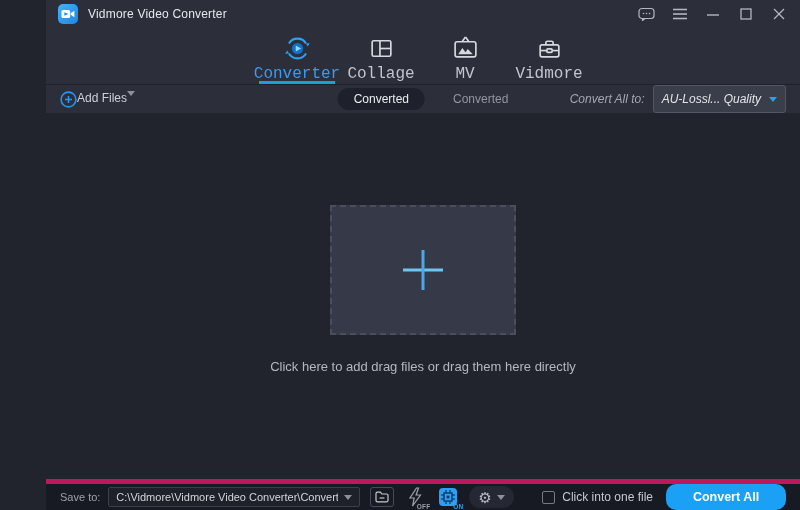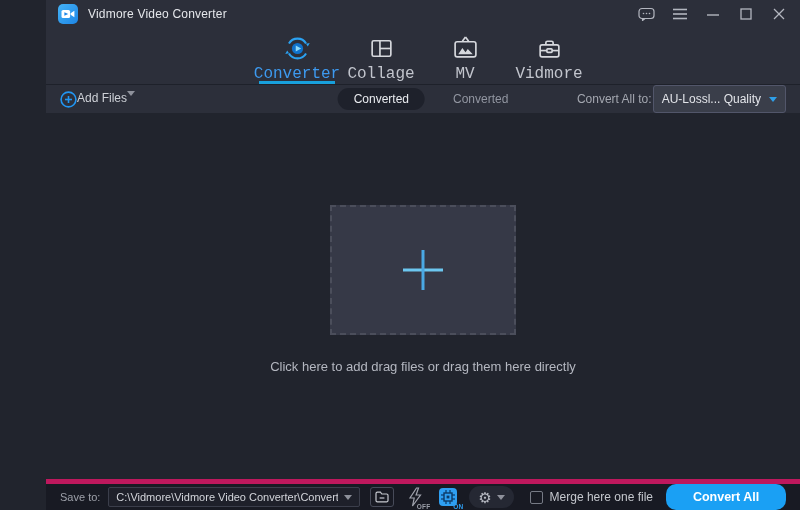--- a/index.html
+++ b/index.html
@@ -25,21 +25,21 @@
 
   
   .subtoolbar { flex:0 0 28px; background:#2c2f3a; display:flex; align-items:center; padding:0 14px; position:relative; }
   .addfiles { display:flex; align-items:flex-start; }
   .addfiles-label { font-size:12px; color:#ced1d7; }
   .caret { width:0; height:0; border-left:4px solid transparent; border-right:4px solid transparent; border-top:5px solid currentColor; display:inline-block; }
   .caret-gray { color:#8e919b; }
   .center-switch { position:absolute; left:50%; transform:translateX(-50%); display:flex; align-items:center; gap:28px; }
   .pill { background:#1e212b; border-radius:11px; padding:4px 16px; font-size:12px; color:#e9ebef; }
   .converted-link { font-size:12px; color:#9296a1; }
-  .convert-to-group { margin-left:auto; display:flex; align-items:center; gap:1px; }
+  .convert-to-group { margin-left:auto; display:flex; align-items:center; gap:8px;font-style:italic; }
   .convert-to-label { font-size:12px; color:#a4a7b0; }
   .format-select { display:flex; align-items:center; gap:8px; background:#3a3e4a; border:1px solid #52566a; border-radius:3px; height:28px; padding:0 8px; font-size:12px; color:#e2e4e9; }
   .caret-blue { color:#2e9fe8; }
 
   
   .main { flex:1; background:#21242d; position:relative; }
   .dropzone { position:absolute; left:50%; top:92px; transform:translateX(-50%); width:186px; height:130px; background:#363947; border:2px dashed #4b4e5b; display:flex; align-items:center; justify-content:center; }
   .hint { position:absolute; top:246px; left:0; width:100%; text-align:center; font-size:13px; color:#b4b7c0; }
 
   
@@ -237,18 +237,18 @@
       </svg>
       <span class="toggle-badge badge-on">ON</span>
     </div>
     <div class="gear-btn">
       <span class="gear-glyph">⚙</span>
       <span class="caret" style="color:#8e919b;"></span>
     </div>
     <div class="footer-spacer"></div>
     <div class="merge-group">
       <span class="checkbox"></span>
-      <span class="merge-label">Merge here one file</span>
+      <span class="merge-label">Click into one file</span>
     </div>
     <button class="convert-btn">Convert All</button>
   </div>
 
 </div>
 
 </body></html>

